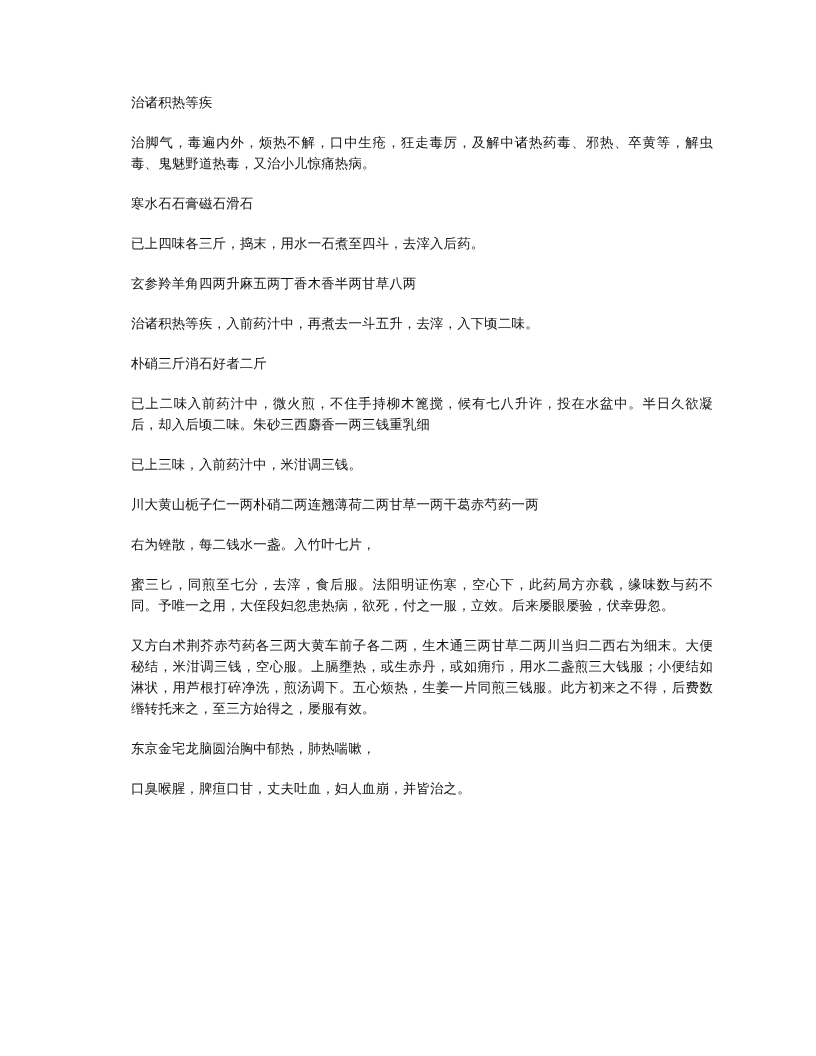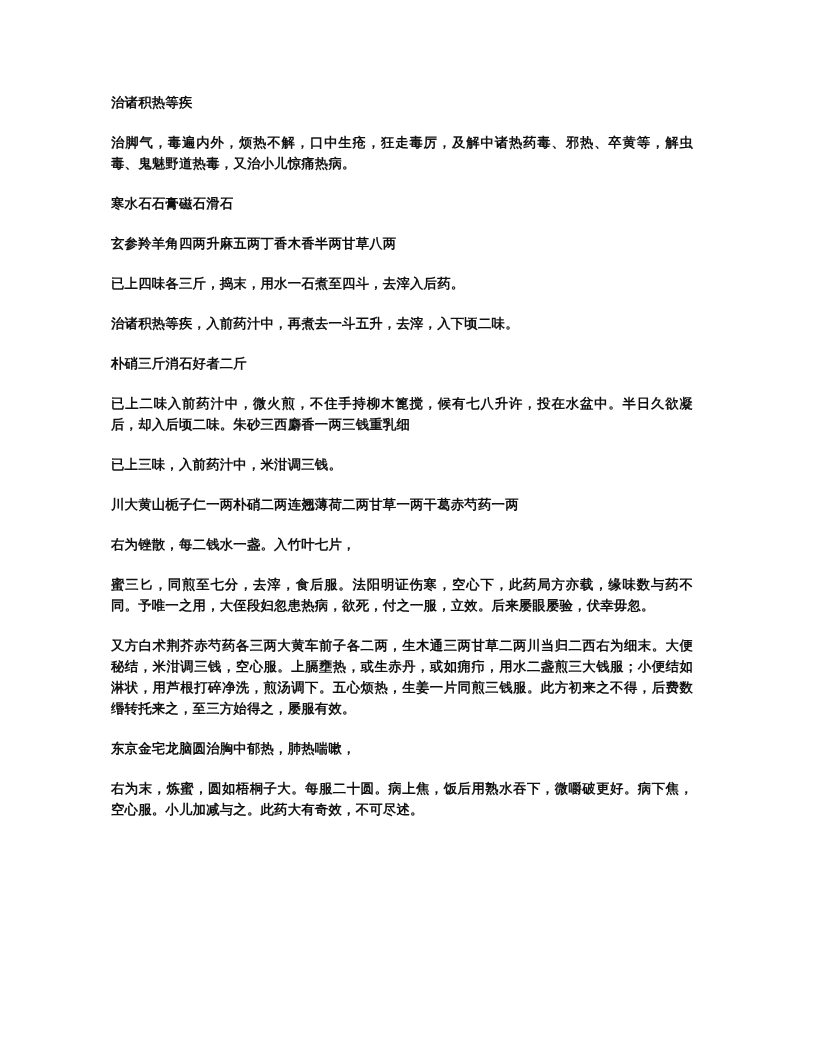--- a/index.html
+++ b/index.html
@@ -10,45 +10,44 @@
     body {
       width: 816px;
       height: 1056px;
       position: relative;
       overflow: hidden;
       font-family: "DejaVu Serif", "Liberation Serif", serif;
       color: #111111;
     }
     .page {
       position: absolute;
-      left: 111px;
+      left: 131px;
       top: 92px;
       width: 582px;
-      font-weight: bold;
     }
     .para {
       margin: 0 0 19px 0;
       font-size: 13.4px;
       line-height: 21px;
       letter-spacing: 0.2px;
       text-align: justify;
     }
   </style>
 </head>
 <body>
 
 <div class="page">
   <p class="para">治诸积热等疾</p>
   <p class="para">治脚气，毒遍内外，烦热不解，口中生疮，狂走毒厉，及解中诸热药毒、邪热、卒黄等，解虫毒、鬼魅野道热毒，又治小儿惊痛热病。</p>
   <p class="para">寒水石石膏磁石滑石</p>
+  <p class="para">已上四味各三斤，捣末，用水一石煮至四斗，去滓入后药。</p>
   <p class="para">玄参羚羊角四两升麻五两丁香木香半两甘草八两</p>
-  <p class="para">已上四味各三斤，捣末，用水一石煮至四斗，去滓入后药。</p>
   <p class="para">治诸积热等疾，入前药汁中，再煮去一斗五升，去滓，入下顷二味。</p>
   <p class="para">朴硝三斤消石好者二斤</p>
   <p class="para">已上二味入前药汁中，微火煎，不住手持柳木篦搅，候有七八升许，投在水盆中。半日久欲凝后，却入后顷二味。朱砂三西麝香一两三钱重乳细</p>
   <p class="para">已上三味，入前药汁中，米泔调三钱。</p>
   <p class="para">川大黄山栀子仁一两朴硝二两连翘薄荷二两甘草一两干葛赤芍药一两</p>
   <p class="para">右为锉散，每二钱水一盏。入竹叶七片，</p>
   <p class="para">蜜三匕，同煎至七分，去滓，食后服。法阳明证伤寒，空心下，此药局方亦载，缘味数与药不同。予唯一之用，大侄段妇忽患热病，欲死，付之一服，立效。后来屡眼屡验，伏幸毋忽。</p>
   <p class="para">又方白术荆芥赤芍药各三两大黄车前子各二两，生木通三两甘草二两川当归二西右为细末。大便秘结，米泔调三钱，空心服。上膈壅热，或生赤丹，或如痈疖，用水二盏煎三大钱服；小便结如淋状，用芦根打碎净洗，煎汤调下。五心烦热，生姜一片同煎三钱服。此方初来之不得，后费数缗转托来之，至三方始得之，屡服有效。</p>
   <p class="para">东京金宅龙脑圆治胸中郁热，肺热喘嗽，</p>
-  <p class="para">右为末，炼蜜，圆如梧桐子大。每服二十圆。病上焦，饭后用熟水吞下，微嚼破更好。病下焦，空心服。小儿加减与之。此药大有奇效，不可尽述。</p>
+  <p class="para">口臭喉腥，脾疸口甘，丈夫吐血，妇人血崩，并皆治之。</p>
 </div>
 
 </body></html>

